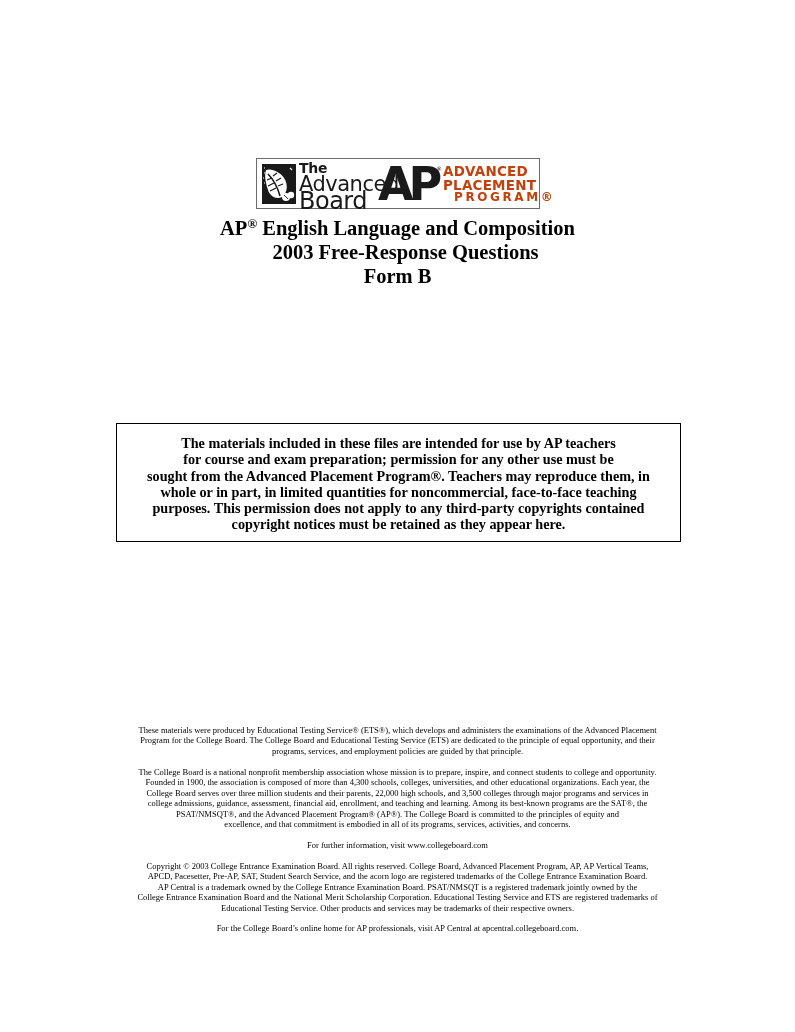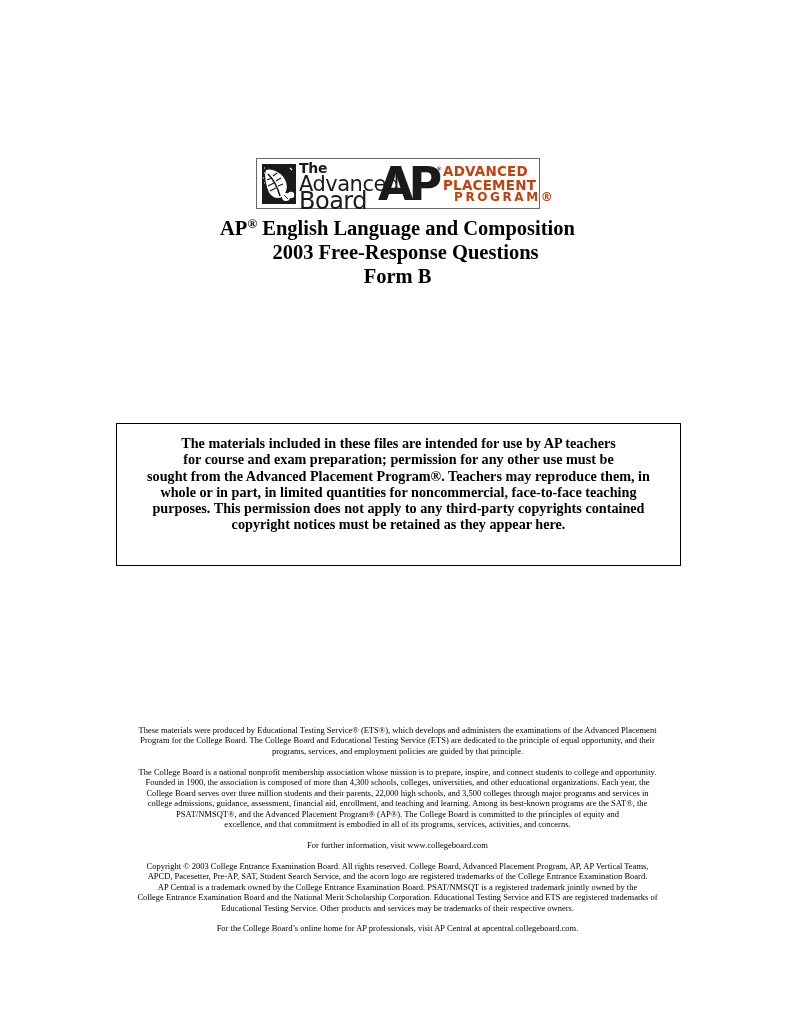--- a/index.html
+++ b/index.html
@@ -27,21 +27,21 @@
 
   
   .title { position:absolute; left:0; width:795px; top:216px; text-align:center;
            font-weight:bold; font-size:20.5px; line-height:24px; }
   .title .t1 { display:block; }
   .title .t1 sup { font-size:13px; vertical-align:top; position:relative; top:-4px; }
   .title .t2 { display:block; margin-left:16px; }
   .title .t3 { display:block; }
 
   
-  .notice { position:absolute; left:116px; top:423px; width:565px; height:143px;
+  .notice { position:absolute; left:116px; top:423px; width:565px; height:119px;
             border:1.5px solid #000; box-sizing:border-box; }
   .notice-text { position:absolute; left:0; right:0; top:11px; text-align:center;
                  font-weight:bold; font-size:14.2px; line-height:16.3px; }
   .notice-text span { display:block; white-space:nowrap; }
 
   
   .foot { position:absolute; left:0; width:795px; text-align:center; font-size:8.5px; line-height:10.4px; }
   .foot span { display:block; white-space:nowrap; }
   .f1 { top:725px; }
   .f2 { top:767px; }

